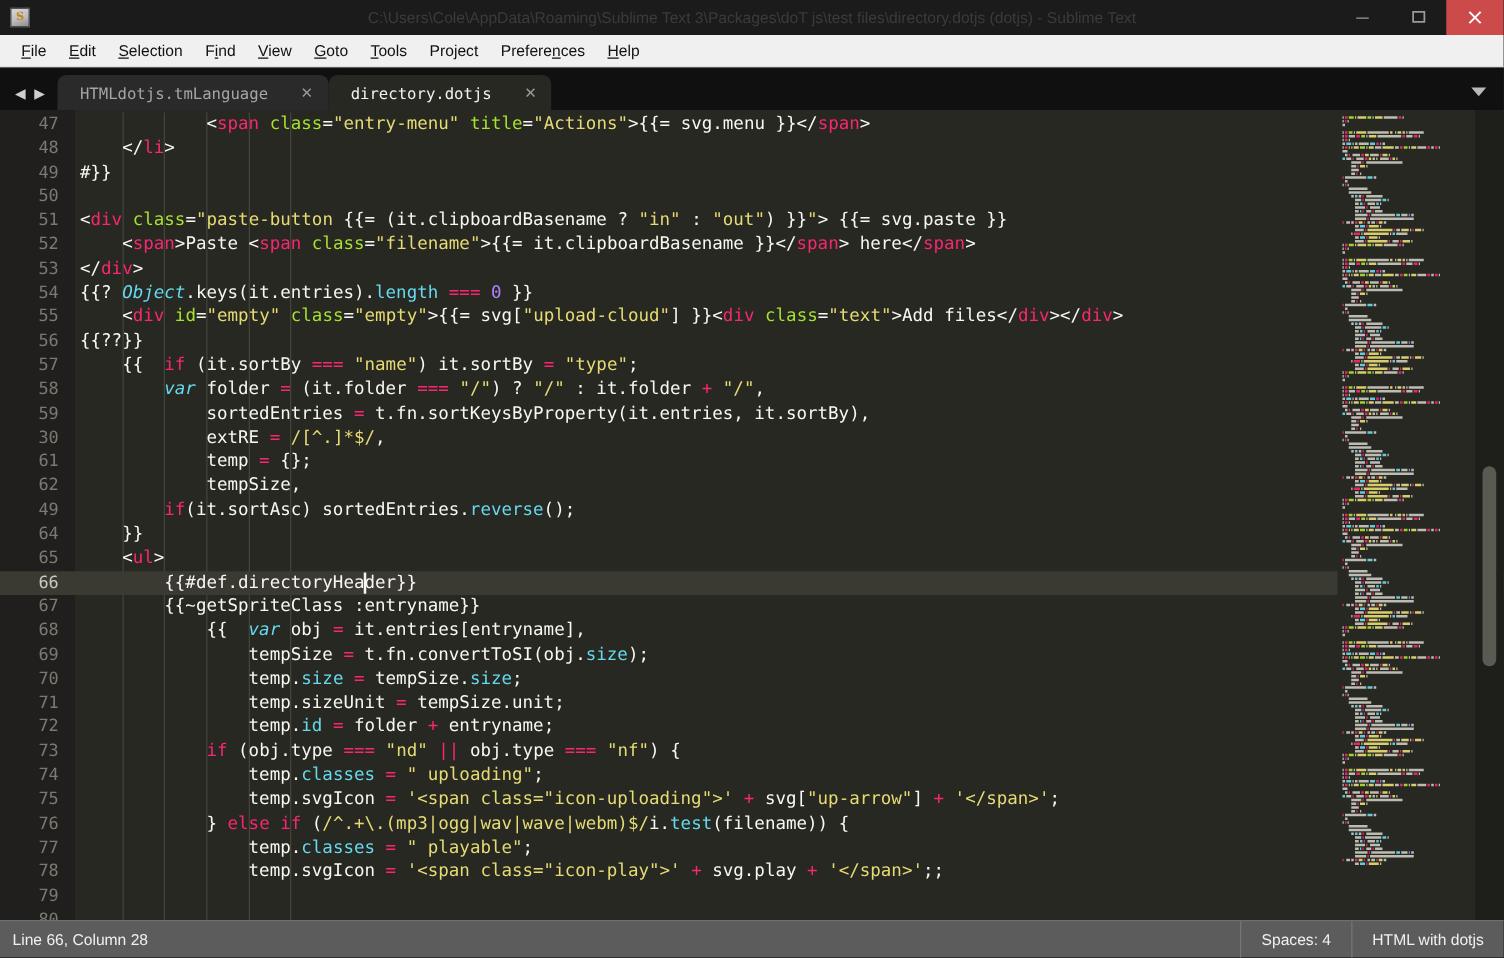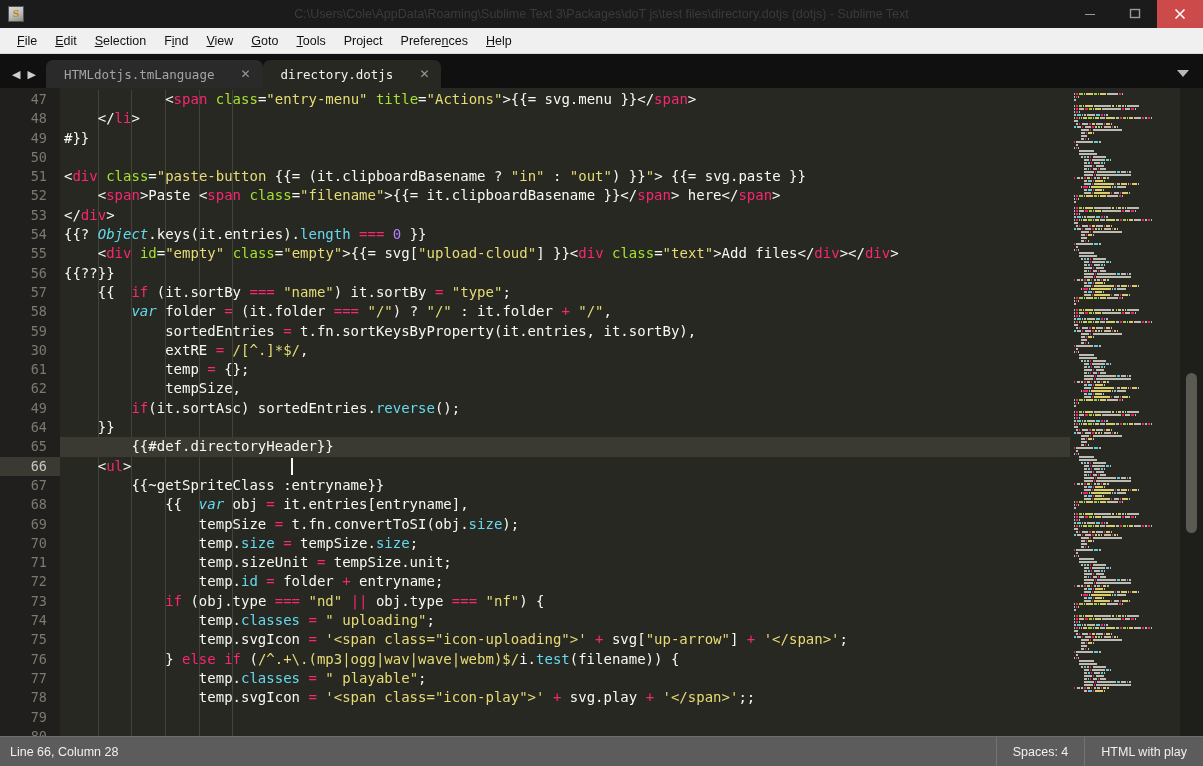--- a/index.html
+++ b/index.html
@@ -314,22 +314,22 @@
         <div class="cl"><span class="t-pln">    </span><span class="t-pln">&lt;</span><span class="t-tag">div</span><span class="t-pln"> </span><span class="t-attr">id</span><span class="t-pln">=</span><span class="t-str">"empty"</span><span class="t-pln"> </span><span class="t-attr">class</span><span class="t-pln">=</span><span class="t-str">"empty"</span><span class="t-pln">&gt;{{= svg[</span><span class="t-str">"upload-cloud"</span><span class="t-pln">] }}&lt;</span><span class="t-tag">div</span><span class="t-pln"> </span><span class="t-attr">class</span><span class="t-pln">=</span><span class="t-str">"text"</span><span class="t-pln">&gt;Add files&lt;/</span><span class="t-tag">div</span><span class="t-pln">&gt;&lt;/</span><span class="t-tag">div</span><span class="t-pln">&gt;</span></div>
         <div class="cl"><span class="t-pln">{{??}}</span></div>
         <div class="cl"><span class="t-pln">    {{  </span><span class="t-kw">if</span><span class="t-pln"> (it.sortBy </span><span class="t-op">===</span><span class="t-pln"> </span><span class="t-str">"name"</span><span class="t-pln">) it.sortBy </span><span class="t-op">=</span><span class="t-pln"> </span><span class="t-str">"type"</span><span class="t-pln">;</span></div>
         <div class="cl"><span class="t-pln">        </span><span class="t-var">var</span><span class="t-pln"> folder </span><span class="t-op">=</span><span class="t-pln"> (it.folder </span><span class="t-op">===</span><span class="t-pln"> </span><span class="t-str">"/"</span><span class="t-pln">) ? </span><span class="t-str">"/"</span><span class="t-pln"> : it.folder </span><span class="t-op">+</span><span class="t-pln"> </span><span class="t-str">"/"</span><span class="t-pln">,</span></div>
         <div class="cl"><span class="t-pln">            sortedEntries </span><span class="t-op">=</span><span class="t-pln"> t.fn.sortKeysByProperty(it.entries, it.sortBy),</span></div>
         <div class="cl"><span class="t-pln">            extRE </span><span class="t-op">=</span><span class="t-pln"> </span><span class="t-str">/[^.]*$/</span><span class="t-pln">,</span></div>
         <div class="cl"><span class="t-pln">            temp </span><span class="t-op">=</span><span class="t-pln"> {};</span></div>
         <div class="cl"><span class="t-pln">            tempSize,</span></div>
         <div class="cl"><span class="t-pln">        </span><span class="t-kw">if</span><span class="t-pln">(it.sortAsc) sortedEntries.</span><span class="t-fn">reverse</span><span class="t-pln">();</span></div>
         <div class="cl"><span class="t-pln">    }}</span></div>
+        <div class="cl"><span class="t-pln">    </span><span class="t-pln">&lt;</span><span class="t-tag">ul</span><span class="t-pln">&gt;</span></div>
         <div class="cl cur"><span class="t-pln">        {{#def.directoryHeader}}</span></div>
-        <div class="cl"><span class="t-pln">    </span><span class="t-pln">&lt;</span><span class="t-tag">ul</span><span class="t-pln">&gt;</span></div>
         <div class="cl"><span class="t-pln">        {{~getSpriteClass :entryname}}</span></div>
         <div class="cl"><span class="t-pln">            {{  </span><span class="t-var">var</span><span class="t-pln"> obj </span><span class="t-op">=</span><span class="t-pln"> it.entries[entryname],</span></div>
         <div class="cl"><span class="t-pln">                tempSize </span><span class="t-op">=</span><span class="t-pln"> t.fn.convertToSI(obj.</span><span class="t-prop">size</span><span class="t-pln">);</span></div>
         <div class="cl"><span class="t-pln">                temp.</span><span class="t-prop">size</span><span class="t-pln"> </span><span class="t-op">=</span><span class="t-pln"> tempSize.</span><span class="t-prop">size</span><span class="t-pln">;</span></div>
         <div class="cl"><span class="t-pln">                temp.sizeUnit </span><span class="t-op">=</span><span class="t-pln"> tempSize.unit;</span></div>
         <div class="cl"><span class="t-pln">                temp.</span><span class="t-prop">id</span><span class="t-pln"> </span><span class="t-op">=</span><span class="t-pln"> folder </span><span class="t-op">+</span><span class="t-pln"> entryname;</span></div>
         <div class="cl"><span class="t-pln">            </span><span class="t-kw">if</span><span class="t-pln"> (obj.</span><span class="t-pln">type</span><span class="t-pln"> </span><span class="t-op">===</span><span class="t-pln"> </span><span class="t-str">"nd"</span><span class="t-pln"> </span><span class="t-op">||</span><span class="t-pln"> obj.</span><span class="t-pln">type</span><span class="t-pln"> </span><span class="t-op">===</span><span class="t-pln"> </span><span class="t-str">"nf"</span><span class="t-pln">) {</span></div>
         <div class="cl"><span class="t-pln">                temp.</span><span class="t-prop">classes</span><span class="t-pln"> </span><span class="t-op">=</span><span class="t-pln"> </span><span class="t-str">" uploading"</span><span class="t-pln">;</span></div>
         <div class="cl"><span class="t-pln">                temp.svgIcon </span><span class="t-op">=</span><span class="t-pln"> </span><span class="t-str">'&lt;span class="icon-uploading"&gt;'</span><span class="t-pln"> </span><span class="t-op">+</span><span class="t-pln"> svg[</span><span class="t-str">"up-arrow"</span><span class="t-pln">] </span><span class="t-op">+</span><span class="t-pln"> </span><span class="t-str">'&lt;/span&gt;'</span><span class="t-pln">;</span></div>
         <div class="cl"><span class="t-pln">            } </span><span class="t-kw">else if</span><span class="t-pln"> (</span><span class="t-str">/^.+\.(mp3|ogg|wav|wave|webm)$/</span><span class="t-pln">i.</span><span class="t-fn">test</span><span class="t-pln">(filename)) {</span></div>
@@ -1876,15 +1876,15 @@
     </div>
   <div id="vscroll">
     <div id="vthumb" style="top: 285px; height: 160px;"></div>
   </div>
 </div>
 
 <div id="statusbar">
   <div id="status-left">Line 66, Column 28</div>
   <div id="status-right">
       <div class="status-cell">Spaces: 4</div>
-      <div class="status-cell">HTML with play</div>
+      <div class="status-cell">HTML with dotjs</div>
     </div>
 </div>
 
 </body></html>

